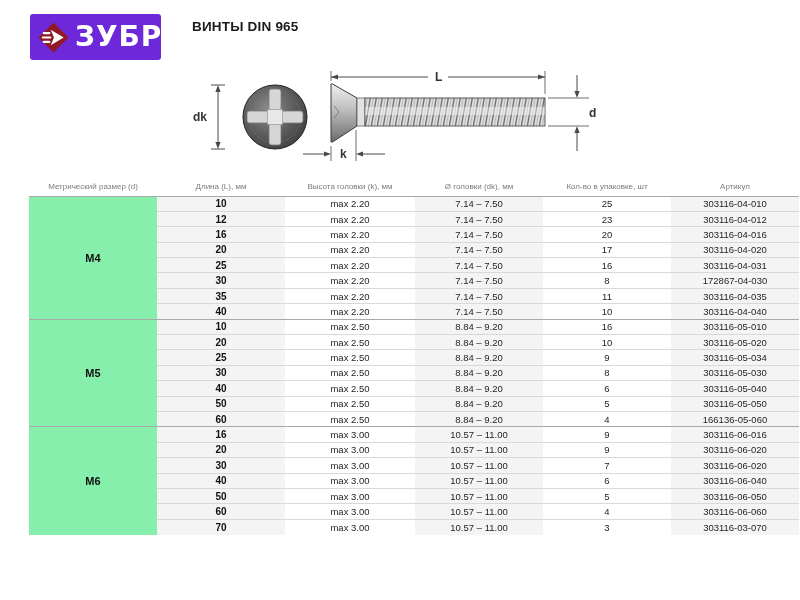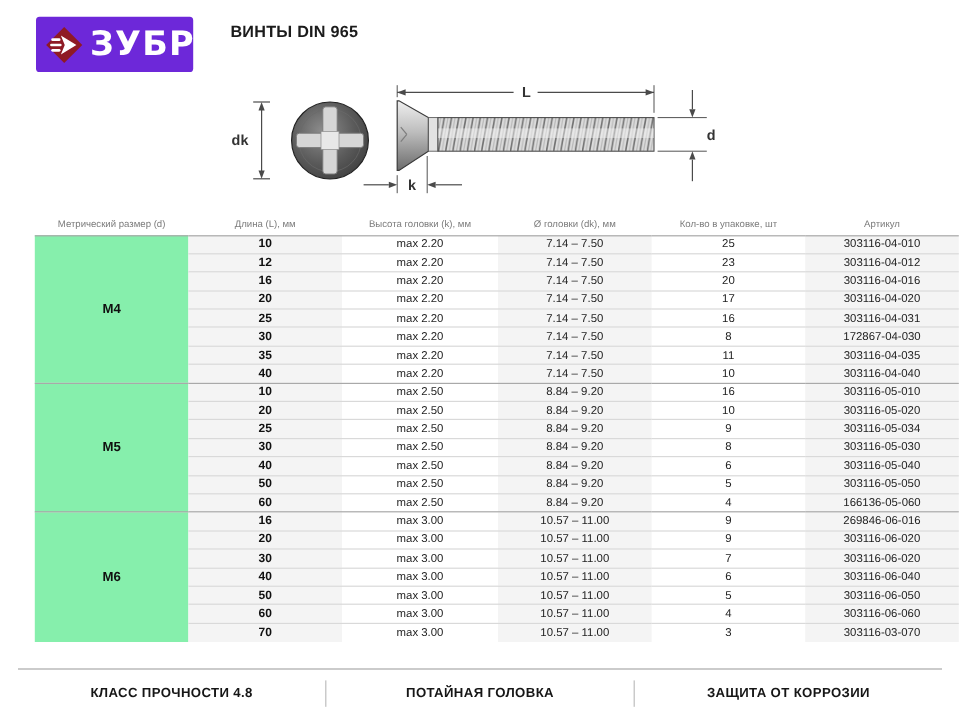--- a/index.html
+++ b/index.html
@@ -276,21 +276,21 @@
           <td class="shade">8.84 – 9.20</td>
           <td>4</td>
           <td class="shade">166136-05-060</td>
         </tr>
         <tr class="group-start">
           <td rowspan="7" class="size-cell">M6</td>
           <td class="len shade">16</td>
           <td>max 3.00</td>
           <td class="shade">10.57 – 11.00</td>
           <td>9</td>
-          <td class="shade">269846-06-016</td>
+          <td class="shade">303116-06-016</td>
         </tr>
         <tr>
           <td class="len shade">20</td>
           <td>max 3.00</td>
           <td class="shade">10.57 – 11.00</td>
           <td>9</td>
           <td class="shade">303116-06-020</td>
         </tr>
         <tr>
           <td class="len shade">30</td>
@@ -323,21 +323,14 @@
         <tr>
           <td class="len shade">70</td>
           <td>max 3.00</td>
           <td class="shade">10.57 – 11.00</td>
           <td>3</td>
           <td class="shade">303116-03-070</td>
         </tr>
       </tbody>
   </table>
 
-  <div class="footer">
-      <div class="footer-item">КЛАСС ПРОЧНОСТИ 4.8</div>
-      <div class="footer-divider"></div>
-      <div class="footer-item">ПОТАЙНАЯ ГОЛОВКА</div>
-      <div class="footer-divider"></div>
-      <div class="footer-item">ЗАЩИТА ОТ КОРРОЗИИ</div>
-    </div>
 
 </div>
 
 </body></html>

